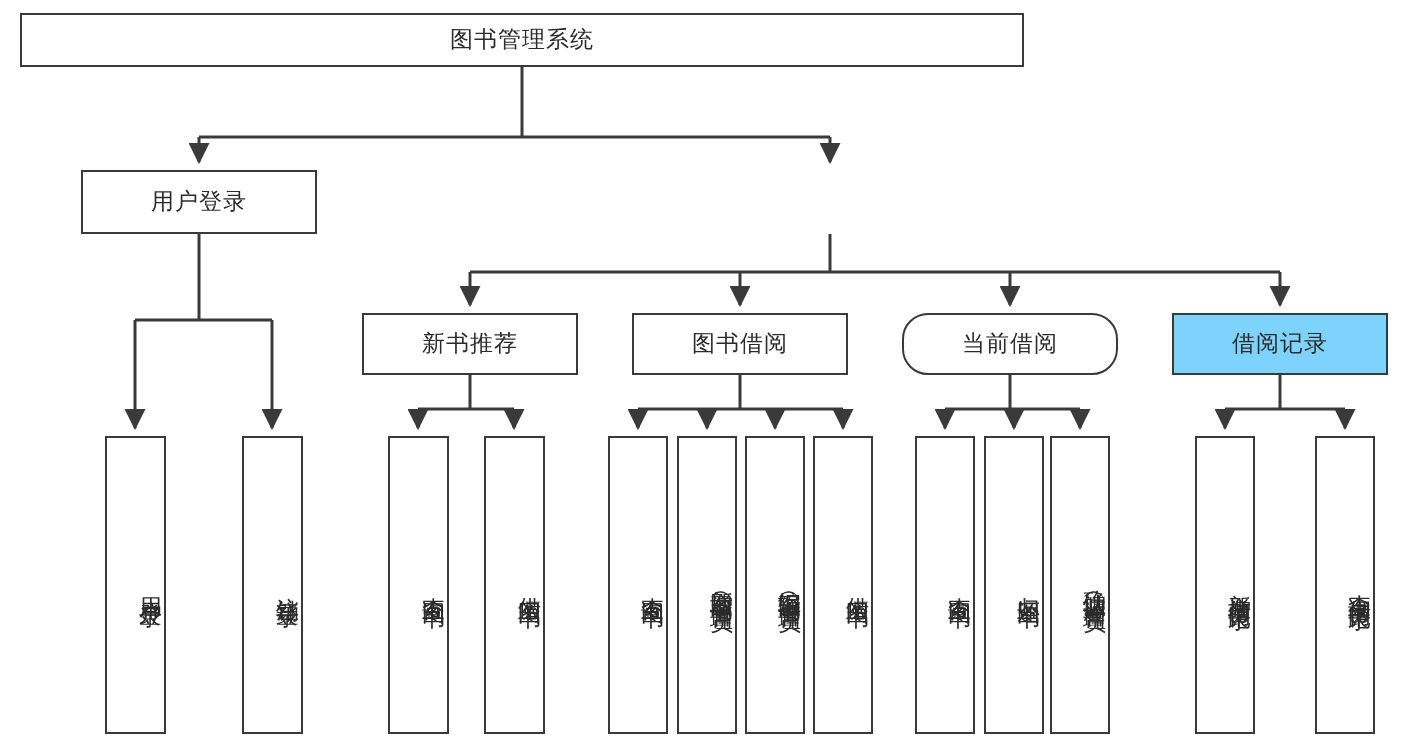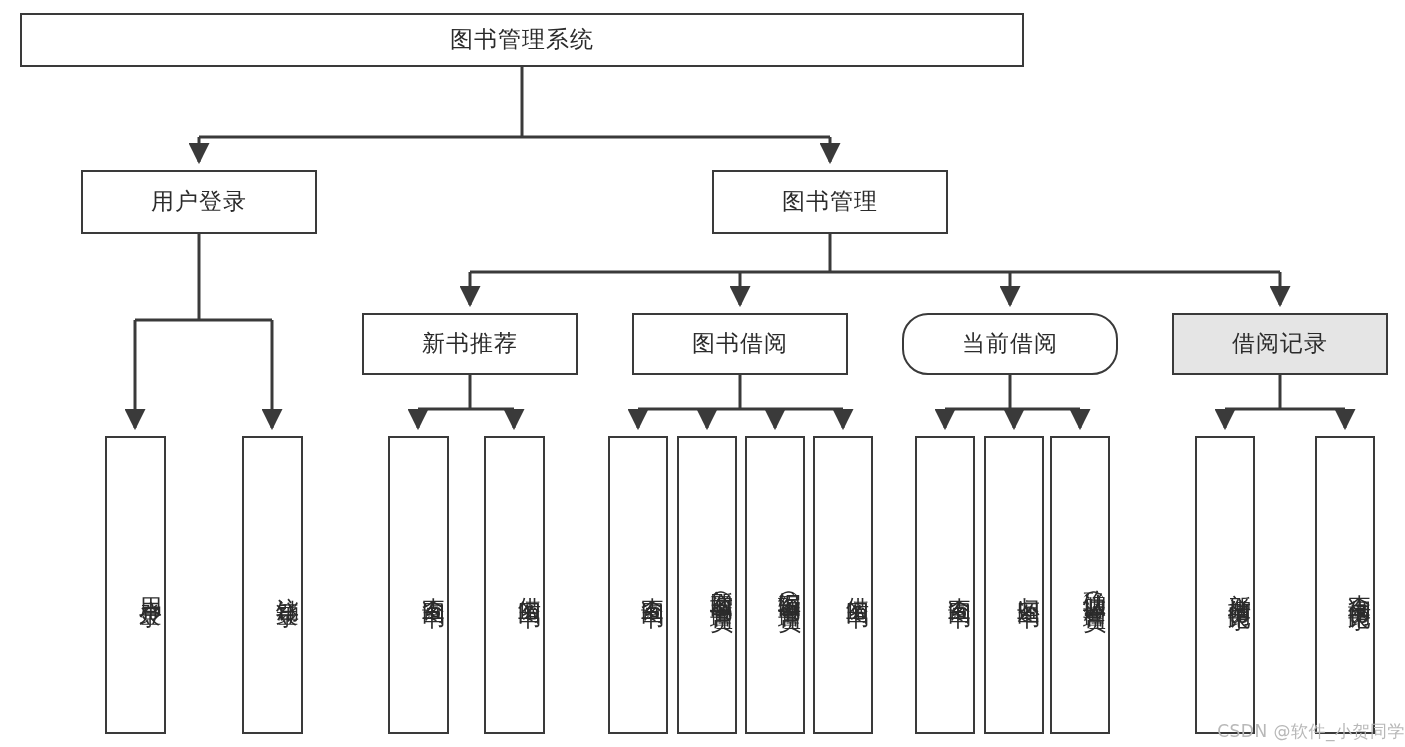--- a/index.html
+++ b/index.html
@@ -123,41 +123,38 @@
     </g>
   </svg>
 
   <div class="node horiz" style="left: 20px; top: 13px; width: 1004px; height: 54px; border-color: rgb(58, 58, 58); background: rgb(255, 255, 255); color: rgb(43, 43, 43);">
     <span>图书管理系统</span>
   </div>
 
   <div class="node horiz" style="left: 81px; top: 170px; width: 236px; height: 64px; border-color: rgb(58, 58, 58); background: rgb(255, 255, 255); color: rgb(43, 43, 43);">
     <span>用户登录</span>
   </div>
-  <div class="node horiz" style="left: 712px; top: 170px; width: 236px; height: 64px; border-color: rgb(58, 58, 58); background: rgb(255, 255, 255); color: rgb(43, 43, 43);">
-    <span>图书管理</span>
-  </div>
 
   <div class="node vert" style="left: 105px; top: 436px; width: 61px; height: 298px; border-color: rgb(58, 58, 58); background: rgb(255, 255, 255); color: rgb(43, 43, 43);">
     <span class="vtext">用户登录</span>
   </div>
   <div class="node vert" style="left: 242px; top: 436px; width: 61px; height: 298px; border-color: rgb(58, 58, 58); background: rgb(255, 255, 255); color: rgb(43, 43, 43);">
     <span class="vtext">注销登录</span>
   </div>
 
   <div class="node horiz" style="left: 632px; top: 313px; width: 216px; height: 62px; border-color: rgb(58, 58, 58); background: rgb(255, 255, 255); color: rgb(43, 43, 43);">
     <span>图书借阅</span>
   </div>
   <div class="node horiz" style="left: 362px; top: 313px; width: 216px; height: 62px; border-color: rgb(58, 58, 58); background: rgb(255, 255, 255); color: rgb(43, 43, 43);">
     <span>新书推荐</span>
   </div>
   <div class="node horiz" style="left: 902px; top: 313px; width: 216px; height: 62px; border-color: rgb(58, 58, 58); background: rgb(255, 255, 255); color: rgb(43, 43, 43); border-radius: 26px;">
     <span>当前借阅</span>
   </div>
-  <div class="node horiz" style="left: 1172px; top: 313px; width: 216px; height: 62px; border-color: rgb(58, 58, 58); background: #e5e5e5; color: rgb(43, 43, 43);">
+  <div class="node horiz" style="left: 1172px; top: 313px; width: 216px; height: 62px; border-color: rgb(58, 58, 58); background: #7dd3fc; color: rgb(43, 43, 43);">
     <span>借阅记录</span>
   </div>
 
   <div class="node vert" style="left: 388px; top: 436px; width: 61px; height: 298px; border-color: rgb(58, 58, 58); background: rgb(255, 255, 255); color: rgb(43, 43, 43);">
     <span class="vtext">查询图书</span>
   </div>
   <div class="node vert" style="left: 484px; top: 436px; width: 61px; height: 298px; border-color: rgb(58, 58, 58); background: rgb(255, 255, 255); color: rgb(43, 43, 43);">
     <span class="vtext">借阅图书</span>
   </div>
 
@@ -184,15 +181,14 @@
     <span class="vtext">确认归还（管理员）</span>
   </div>
 
   <div class="node vert" style="left: 1195px; top: 436px; width: 60px; height: 298px; border-color: rgb(58, 58, 58); background: rgb(255, 255, 255); color: rgb(43, 43, 43);">
     <span class="vtext">新增借阅记录</span>
   </div>
   <div class="node vert" style="left: 1315px; top: 436px; width: 60px; height: 298px; border-color: rgb(58, 58, 58); background: rgb(255, 255, 255); color: rgb(43, 43, 43);">
     <span class="vtext">查询借阅记录</span>
   </div>
 
-  <div class="watermark" style="color: rgb(184, 184, 184);">CSDN @软件_小贺同学</div>
 
 </div>
 
 </body></html>

